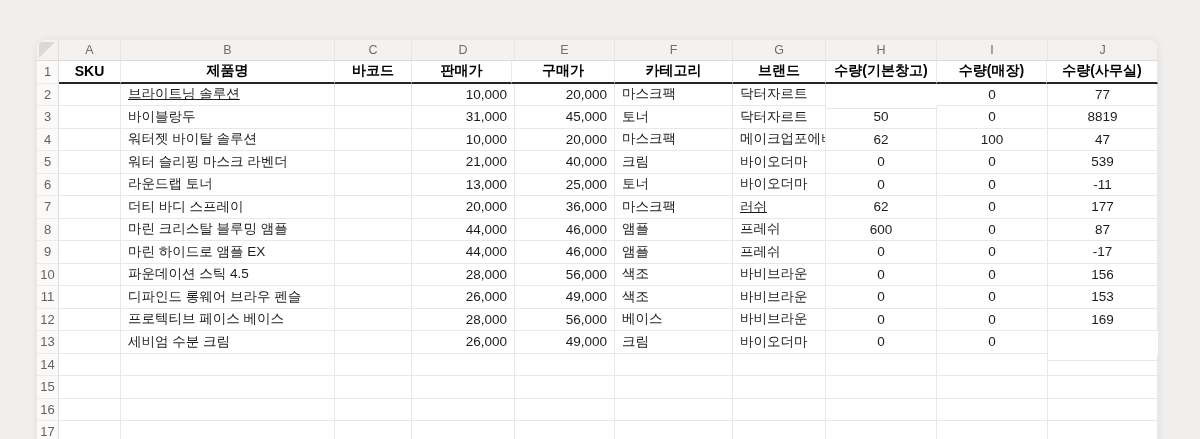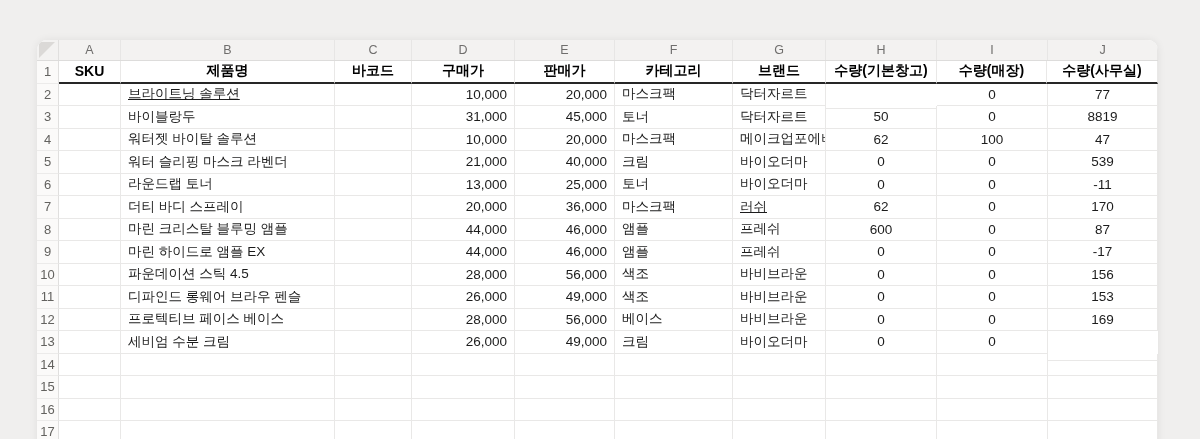--- a/index.html
+++ b/index.html
@@ -86,22 +86,22 @@
       <div class="col-letter" style="width: 111px;">I</div>
       <div class="col-letter" style="width: 110px;">J</div>
     </div>
   <div>
 
   <div class="sheet-row">
         <div class="row-num">1</div>
         <div class="cell field-hdr" style="width: 62px;">SKU</div>
         <div class="cell field-hdr" style="width: 214px;">제품명</div>
         <div class="cell field-hdr" style="width: 77px;">바코드</div>
+        <div class="cell field-hdr" style="width: 100px;">판매가</div>
         <div class="cell field-hdr" style="width: 103px;">구매가</div>
-        <div class="cell field-hdr" style="width: 100px;">판매가</div>
         <div class="cell field-hdr" style="width: 118px;">카테고리</div>
         <div class="cell field-hdr" style="width: 93px;">브랜드</div>
         <div class="cell field-hdr" style="width: 111px;">수량(기본창고)</div>
         <div class="cell field-hdr" style="width: 110px;">수량(매장)</div>
         <div class="cell field-hdr" style="width: 111px;">수량(사무실)</div>
       </div>
       <div class="sheet-row">
         <div class="row-num">2</div>
         <div class="cell align-center" style="width: 62px;"></div>
         <div class="cell align-left" style="width: 214px; text-decoration: underline;">브라이트닝 솔루션</div>
@@ -170,21 +170,21 @@
         <div class="row-num">7</div>
         <div class="cell align-center" style="width: 62px;"></div>
         <div class="cell align-left" style="width: 214px;">더티 바디 스프레이</div>
         <div class="cell align-left" style="width: 77px;"></div>
         <div class="cell align-right" style="width: 103px;">20,000</div>
         <div class="cell align-right" style="width: 100px;">36,000</div>
         <div class="cell align-left" style="width: 118px;">마스크팩</div>
         <div class="cell align-left" style="width: 93px; text-decoration: underline;">러쉬</div>
         <div class="cell align-center" style="width: 111px;">62</div>
         <div class="cell align-center" style="width: 111px;">0</div>
-        <div class="cell align-center" style="width: 110px;">170</div>
+        <div class="cell align-center" style="width: 110px;">177</div>
       </div>
       <div class="sheet-row">
         <div class="row-num">8</div>
         <div class="cell align-center" style="width: 62px;"></div>
         <div class="cell align-left" style="width: 214px;">마린 크리스탈 블루밍 앰플</div>
         <div class="cell align-left" style="width: 77px;"></div>
         <div class="cell align-right" style="width: 103px;">44,000</div>
         <div class="cell align-right" style="width: 100px;">46,000</div>
         <div class="cell align-left" style="width: 118px;">앰플</div>
         <div class="cell align-left" style="width: 93px;">프레쉬</div>

